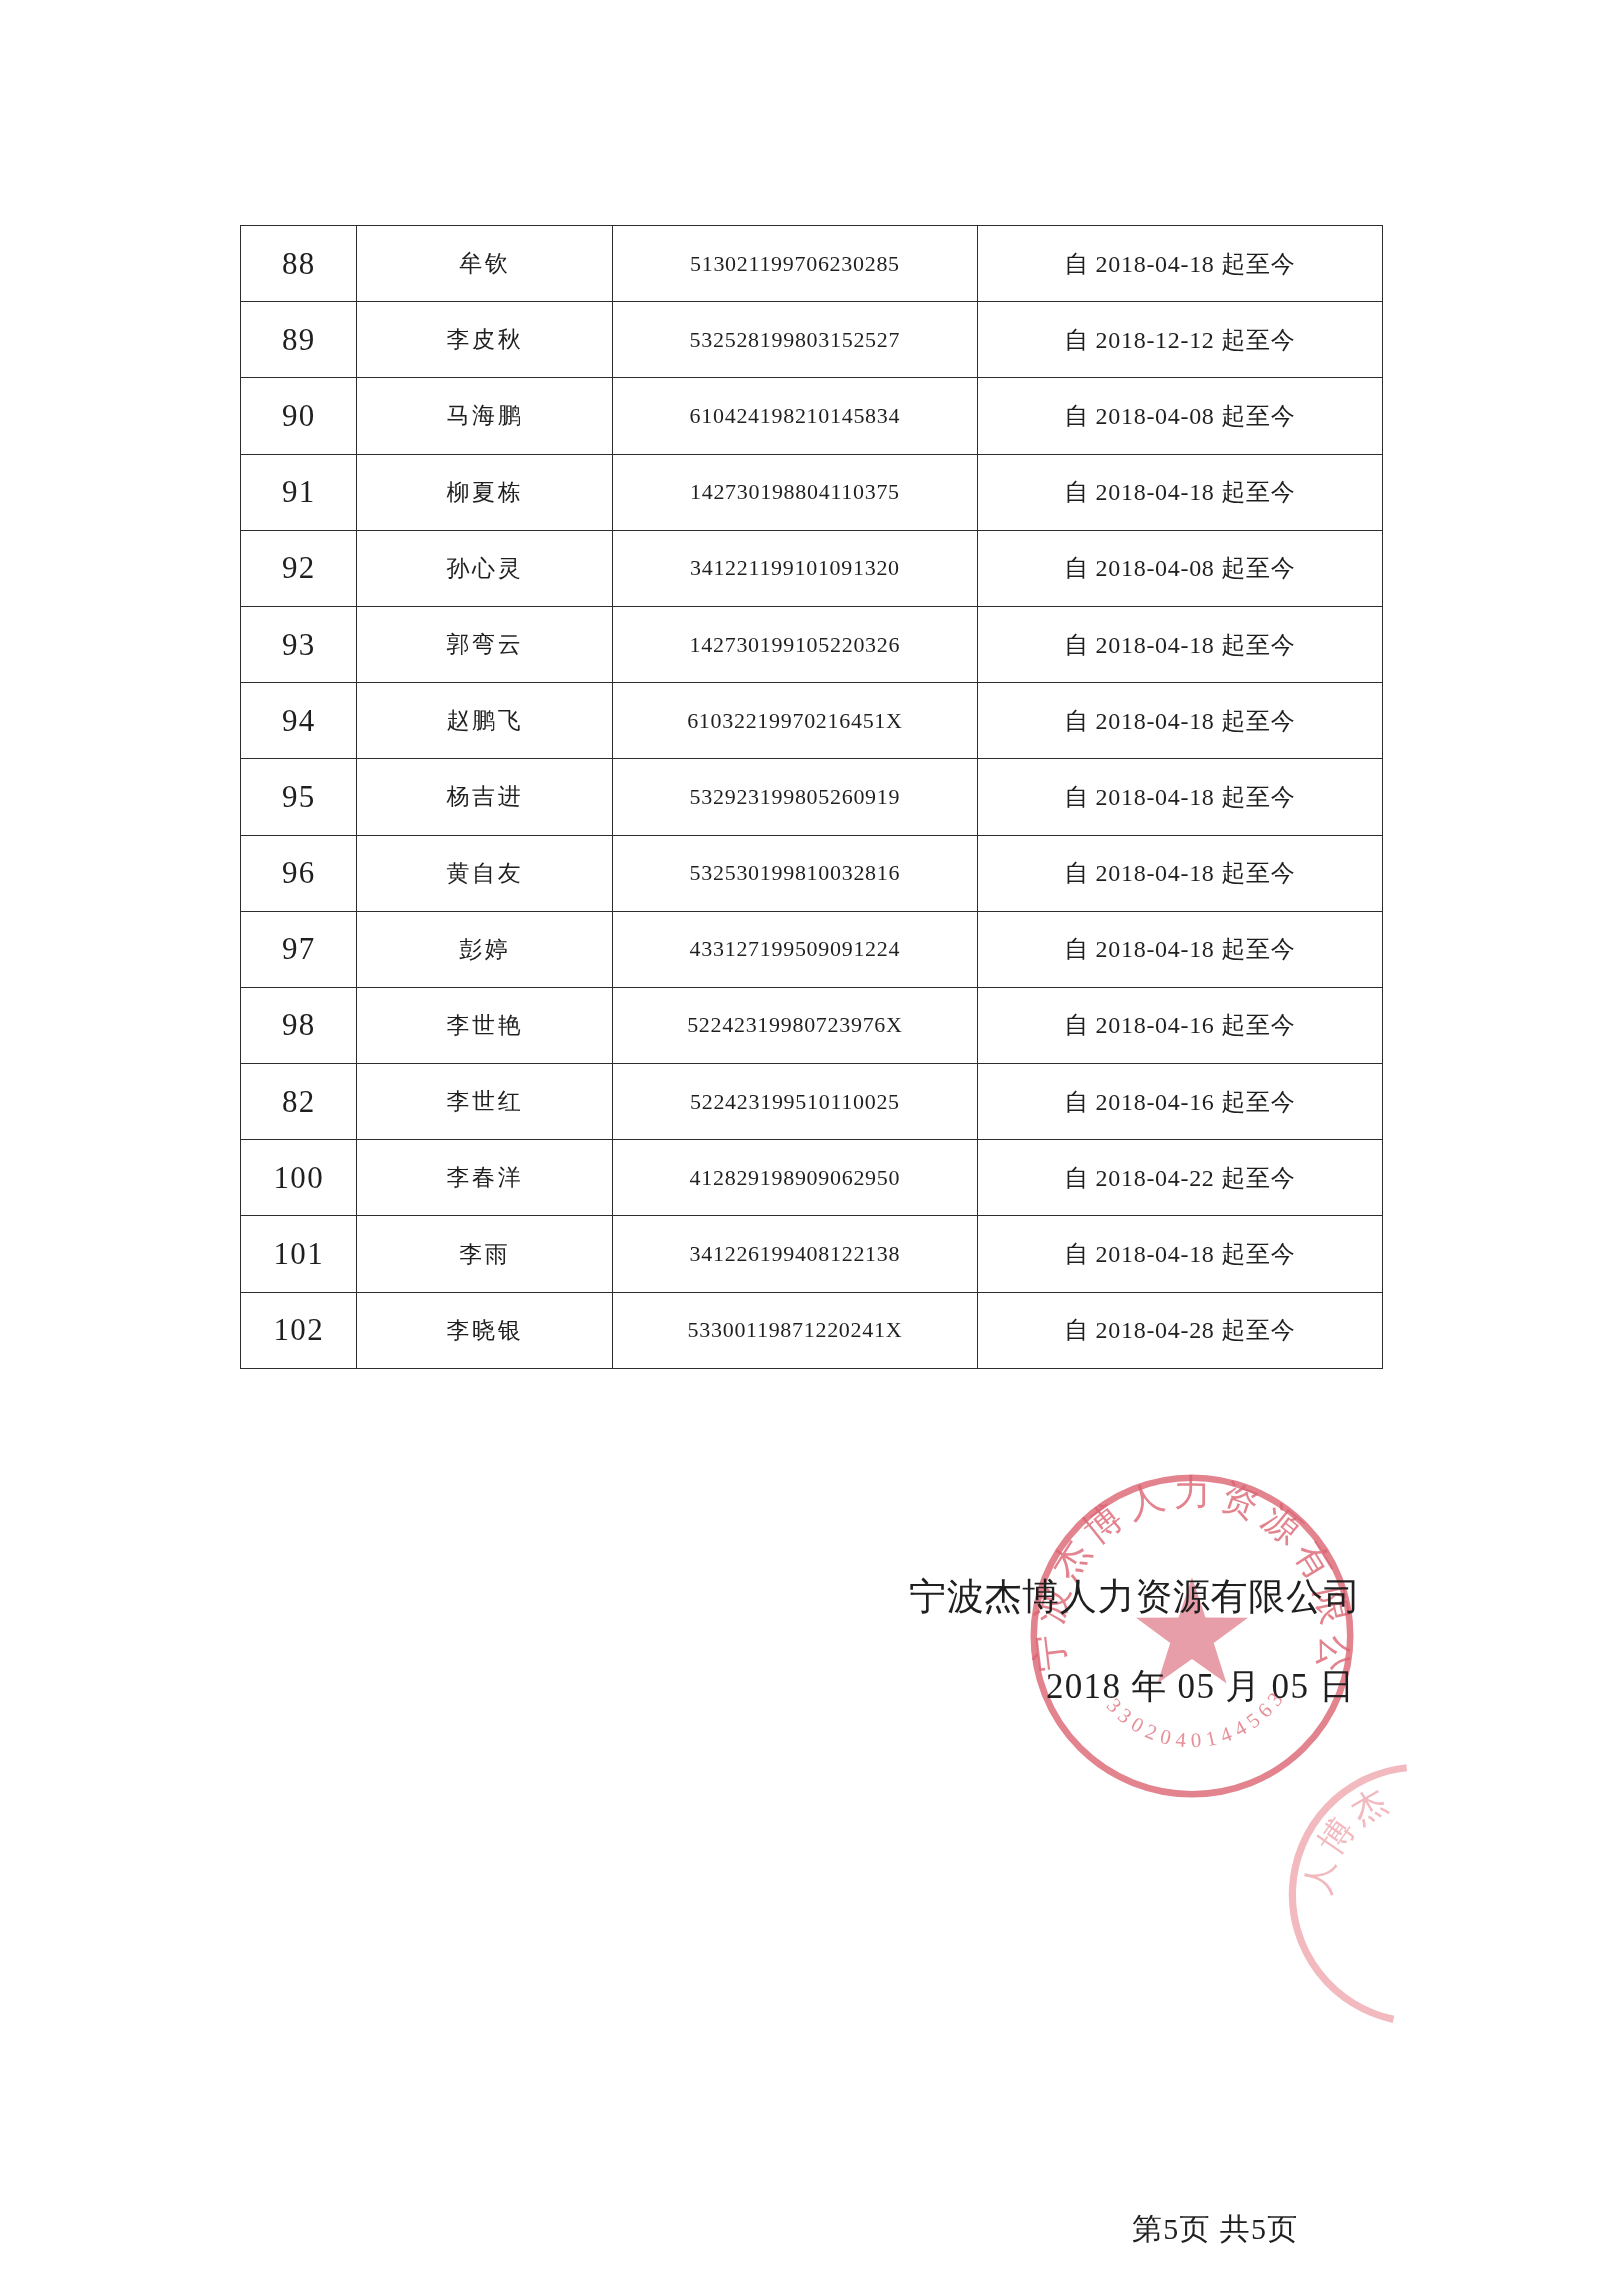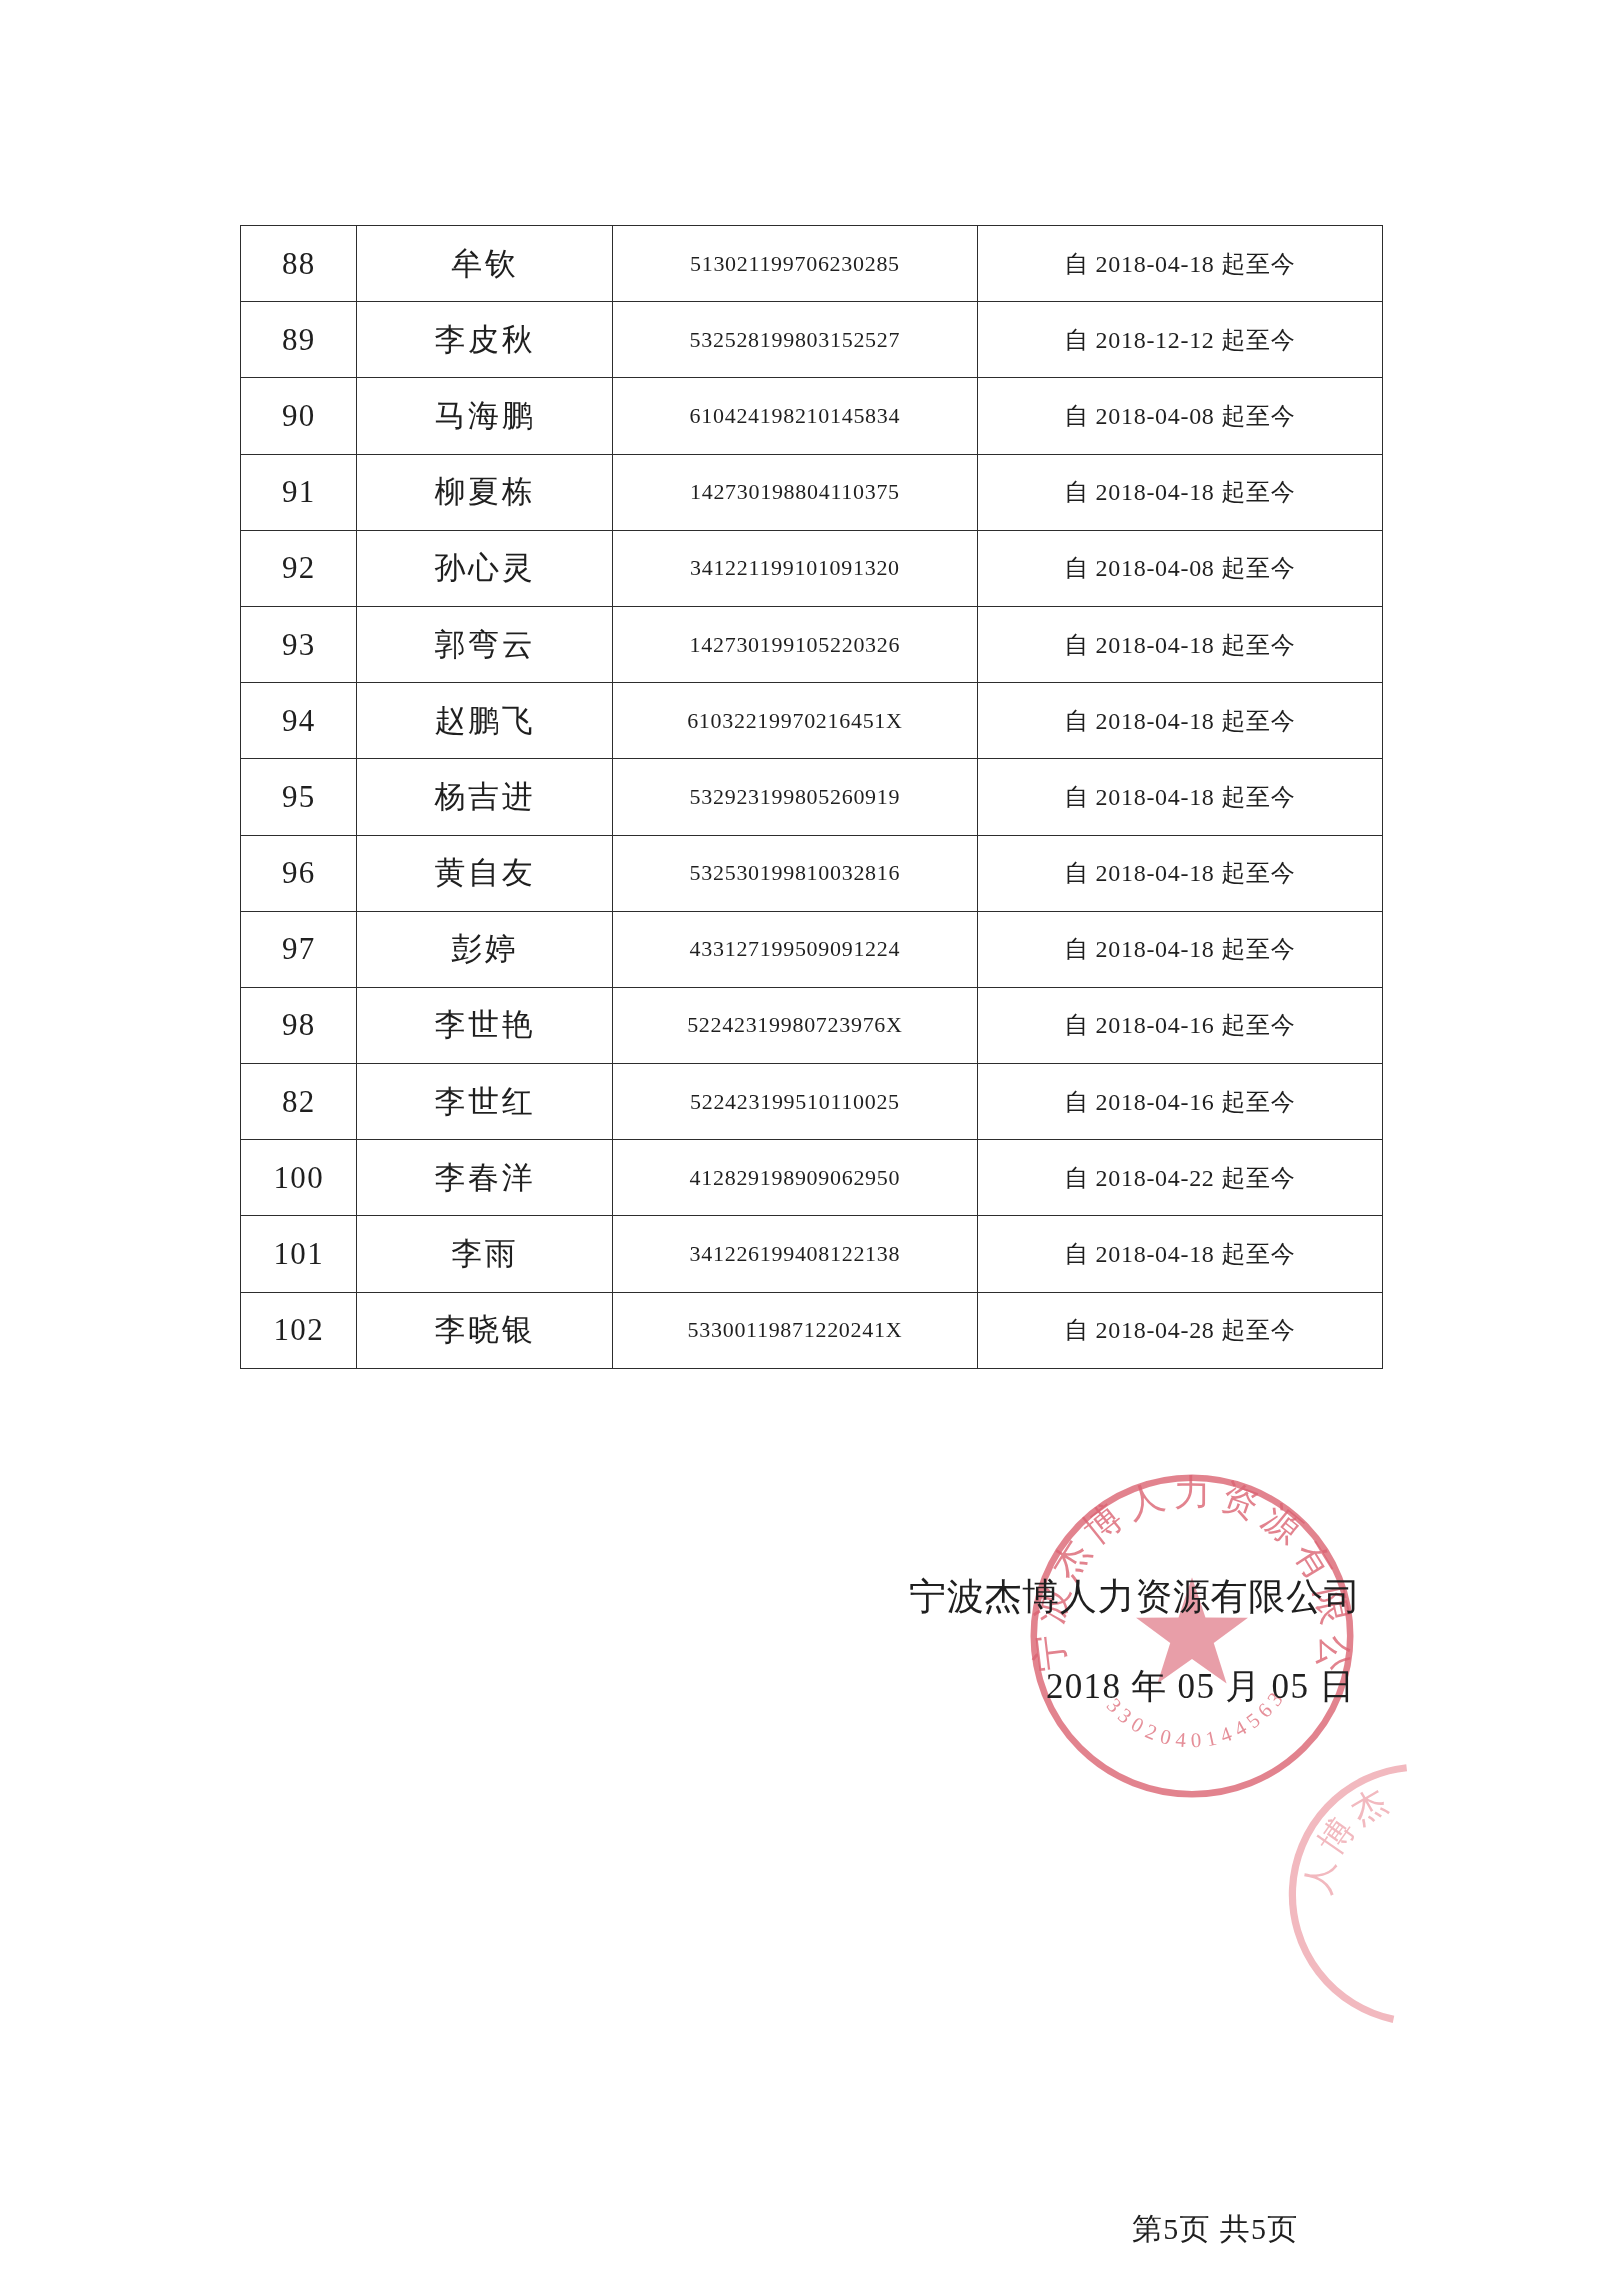--- a/index.html
+++ b/index.html
@@ -20,21 +20,21 @@
   }
   table.roster td{
     border:1.6px solid #2d2d2d;
     text-align:center;vertical-align:middle;
     padding:0;
     overflow:hidden;
     white-space:nowrap;
   }
   table.roster tr{height:76px;}
   td.c-no{font-size:31px;letter-spacing:1.3px;}
-  td.c-name{font-size:31px;letter-spacing:2.6px;}
+  td.c-name{font-size:23px;letter-spacing:2.6px;}
   td.c-id{font-size:22px;letter-spacing:0.7px;}
   td.c-period{font-size:24px;letter-spacing:0.7px;}
   
   .company-line{
     position:absolute;left:909px;top:1572px;
     font-size:37px;letter-spacing:0.7px;
     z-index:3;white-space:nowrap;
   }
   .date-line{
     position:absolute;left:1046px;top:1663px;

